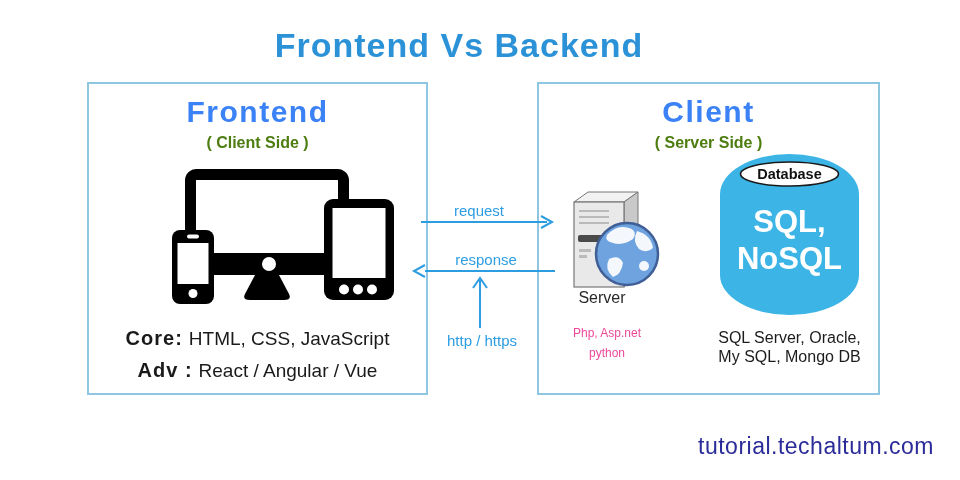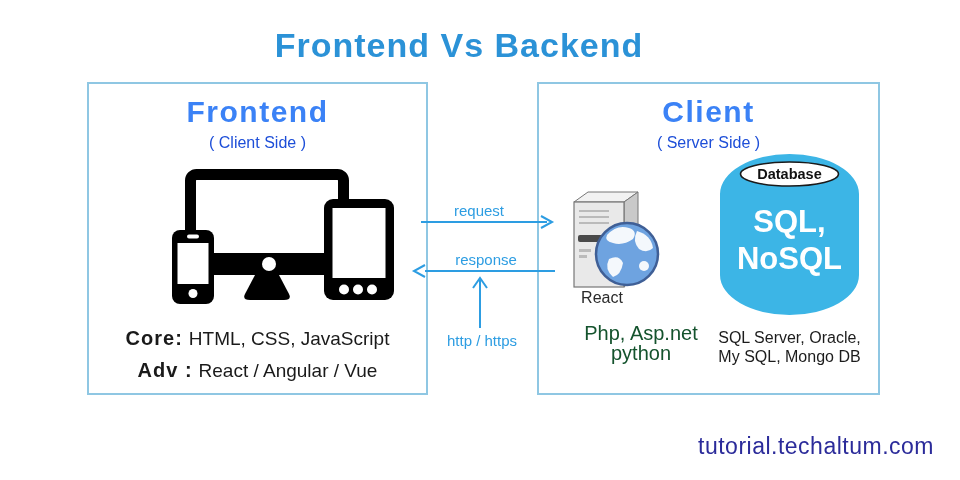--- a/index.html
+++ b/index.html
@@ -6,27 +6,27 @@
   #canvas{position:relative;width:960px;height:480px;background:#ffffff;overflow:hidden;
           font-family:"Liberation Sans",sans-serif;color:#1e1e1e;}
   .abs{position:absolute;}
   .title{top:26px;left:0;width:918px;text-align:center;font-size:34px;font-weight:bold;
          color:#2b92d7;letter-spacing:1px;}
   .panel{border:2px solid #8fc7e3;background:#fff;box-sizing:border-box;}
   .panel-frontend{left:87px;top:82px;width:341px;height:313px;}
   .panel-backend{left:537px;top:82px;width:343px;height:313px;}
   .panel-heading{top:11px;left:0;width:100%;text-align:center;font-size:30px;font-weight:bold;
                  color:#3b82f6;letter-spacing:1.5px;}
-  .panel-sub{top:50px;left:0;width:100%;text-align:center;font-size:16px;color:#1d4ed8;}
+  .panel-sub{top:50px;left:0;width:100%;text-align:center;font-size:16px;color:#4d7c0f;font-weight:bold;}
   .tech-line{left:0;width:100%;text-align:center;font-size:19px;color:#1a1a1a;white-space:nowrap;}
   .tech-line .lbl{font-weight:bold;font-size:20px;letter-spacing:1px;margin-right:6px;}
   .core-line{top:243px;}
   .adv-line{top:275px;}
   .server-label{left:23px;top:205px;width:80px;text-align:center;font-size:16px;color:#2a2a2a;}
-  .server-tech{left:0px;top:239px;width:136px;text-align:center;font-size:20px;line-height:20px;color:#14532d;margin-left:34px;}
+  .server-tech{left:0px;top:239px;width:136px;text-align:center;font-size:12px;line-height:20px;color:#ec4899;}
   .db-examples{left:158px;top:244px;width:185px;text-align:center;font-size:16px;line-height:19px;color:#1c1c1c;}
   .watermark{right:26px;top:433px;font-size:23px;color:#2b2b9a;letter-spacing:0.5px;margin-left:36px;}
   svg text{font-family:"Liberation Sans",sans-serif;}
   .flow-label{fill:#2d9de2;font-size:15px;}
   .flow-stroke{stroke:#2d9de2;stroke-width:2;fill:none;}
 </style>
 </head>
 <body>
 
 <div id="canvas">
@@ -85,21 +85,21 @@
       <rect x="22" y="62" width="12" height="3" fill="#bbbbbb"></rect>
       <rect x="22" y="68" width="8" height="3" fill="#bbbbbb"></rect>
       <g>
         <circle cx="70" cy="67" r="31" fill="#6ea3e0" stroke="#3f5f96" stroke-width="2.5"></circle>
         <path d="M50 48 Q60 37 72 41 Q81 44 76 52 Q66 59 56 56 Q47 54 50 48 Z" fill="#f4f8fc"></path>
         <path d="M80 44 Q94 48 96 61 Q90 67 82 62 Q75 54 80 44 Z" fill="#f4f8fc"></path>
         <path d="M52 72 Q62 67 66 76 Q64 88 56 90 Q47 82 52 72 Z" fill="#f4f8fc"></path>
         <circle cx="87" cy="79" r="5" fill="#f4f8fc"></circle>
       </g>
     </svg>
-    <div class="abs server-label">React</div>
+    <div class="abs server-label">Server</div>
     <div class="abs server-tech">
       <div>Php, Asp.net</div>
       <div>python</div>
     </div>
 
     <svg class="abs" style="left:178px;top:68px;" width="145" height="165" viewBox="0 0 145 165">
       <path d="M3 42 A69.5 40 0 0 1 142 42 L142 123 A69.5 40 0 0 1 3 123 Z" fill="#3cb5e6"></path>
       <ellipse cx="72.5" cy="22" rx="49" ry="12" fill="#ffffff" stroke="#1a1a1a" stroke-width="1.5"></ellipse>
       <text x="72.5" y="27" text-anchor="middle" font-size="14.5" font-weight="600" fill="#111111">Database</text>
       <text x="72.5" y="80" text-anchor="middle" font-size="31" font-weight="bold" fill="#ffffff">SQL,</text>

